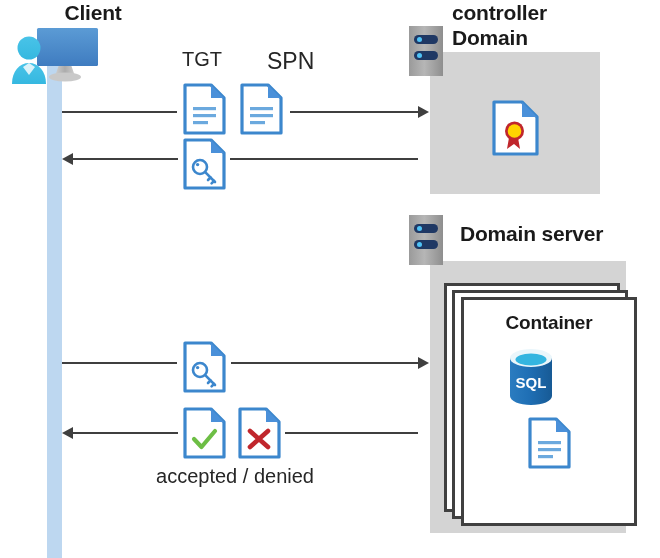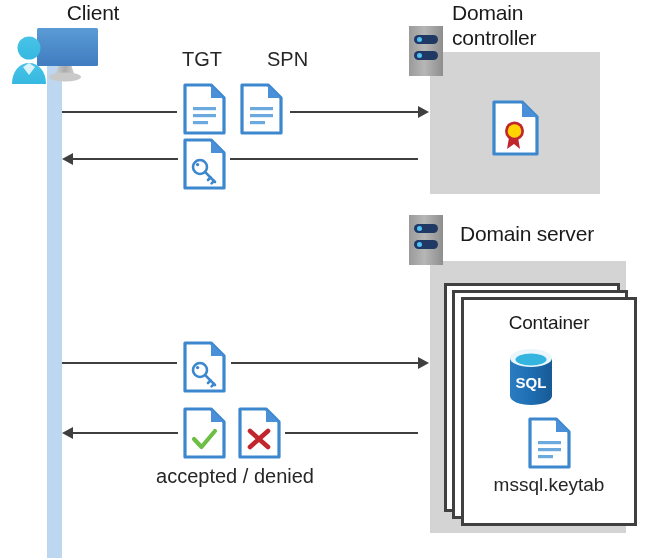--- a/index.html
+++ b/index.html
@@ -16,21 +16,21 @@
   #canvas {
     position: relative;
     width: 660px;
     height: 558px;
     background: #ffffff;
   }
   .abs { position: absolute; }
 
   
   .title-bold {
-    font-weight: normal;
+    font-weight: bold;
     color: #1a1a1a;
     letter-spacing: -0.2px;
   }
   .plain-label {
     color: #262626;
   }
 
   
   #client-lifeline {
     left: 47px;
@@ -144,22 +144,22 @@
   <div class="abs rack" style="left:409px; top:26px;">
     <div class="rack-slot" style="top:9px;">
         <span class="rack-led"></span>
       </div>
     <div class="rack-slot" style="top:25px;">
         <span class="rack-led"></span>
       </div>
   </div>
 
   <div class="abs" style="left:452px; top:0px; width:208px; height:50px; line-height:25px;">
+    <div class="title-bold" style="font-size:21px;">controller</div>
     <div class="title-bold" style="font-size:21px;">Domain</div>
-    <div class="title-bold" style="font-size:21px;">controller</div>
   </div>
 
   <div class="abs" style="left:492px; top:100px; width:47px; height:56px;">
     <svg width="47" height="56" viewBox="0 0 47 56">
       <path d="M2 2 h28 l15 15 v37 h-43 z" fill="#ffffff" stroke="#3c87cd" stroke-width="3.2" stroke-linejoin="round"></path>
       <path d="M30 2 v15 h15 z" fill="#4a90d9"></path>
 
       <path d="M18 32 l -3 17 l 7 -5 l 6 5 l -3 -17 z" fill="#c0262c"></path>
 
       <circle cx="22.5" cy="31" r="9.5" fill="#c0262c"></circle>
@@ -209,30 +209,27 @@
     <div class="abs" style="left:64px; top:117px; width:43px; height:52px;">
       <svg width="43" height="52" viewBox="0 0 43 52">
         <path d="M2 2 h26 l13 13 v35 h-39 z" fill="#ffffff" stroke="#3c87cd" stroke-width="3.2" stroke-linejoin="round"></path>
         <path d="M28 2 v13 h13 z" fill="#4a90d9"></path>
         <rect x="10" y="24" width="23" height="3.2" fill="#6ba9de"></rect>
         <rect x="10" y="31" width="23" height="3.2" fill="#6ba9de"></rect>
         <rect x="10" y="38" width="15" height="3.2" fill="#6ba9de"></rect>
       </svg>
     </div>
 
-    <div class="abs" style="left:0px; top:174px; width:170px; text-align:center;">
-      <span class="plain-label" style="font-size:19px;">mssql.keytab</span>
-    </div>
   </div>
 
   <div class="abs" style="left:178px; top:48px; width:48px; height:24px; text-align:center;">
     <span class="plain-label" style="font-size:20px;">TGT</span>
   </div>
   <div class="abs" style="left:234px; top:48px; width:52px; height:24px; text-align:center;">
-    <span class="plain-label" style="font-size:20px;margin-left:33px;">SPN</span>
+    <span class="plain-label" style="font-size:23px;margin-left:33px;">SPN</span>
   </div>
 
   <div class="abs line" style="left:62px; top:111px; width:115px;"></div>
 
   <div class="abs" style="left:183px; top:83px; width:43px; height:52px;">
     <svg width="43" height="52" viewBox="0 0 43 52">
       <path d="M2 2 h26 l13 13 v35 h-39 z" fill="#ffffff" stroke="#3c87cd" stroke-width="3.2" stroke-linejoin="round"></path>
       <path d="M28 2 v13 h13 z" fill="#4a90d9"></path>
       <rect x="10" y="24" width="23" height="3.2" fill="#6ba9de"></rect>
       <rect x="10" y="31" width="23" height="3.2" fill="#6ba9de"></rect>

